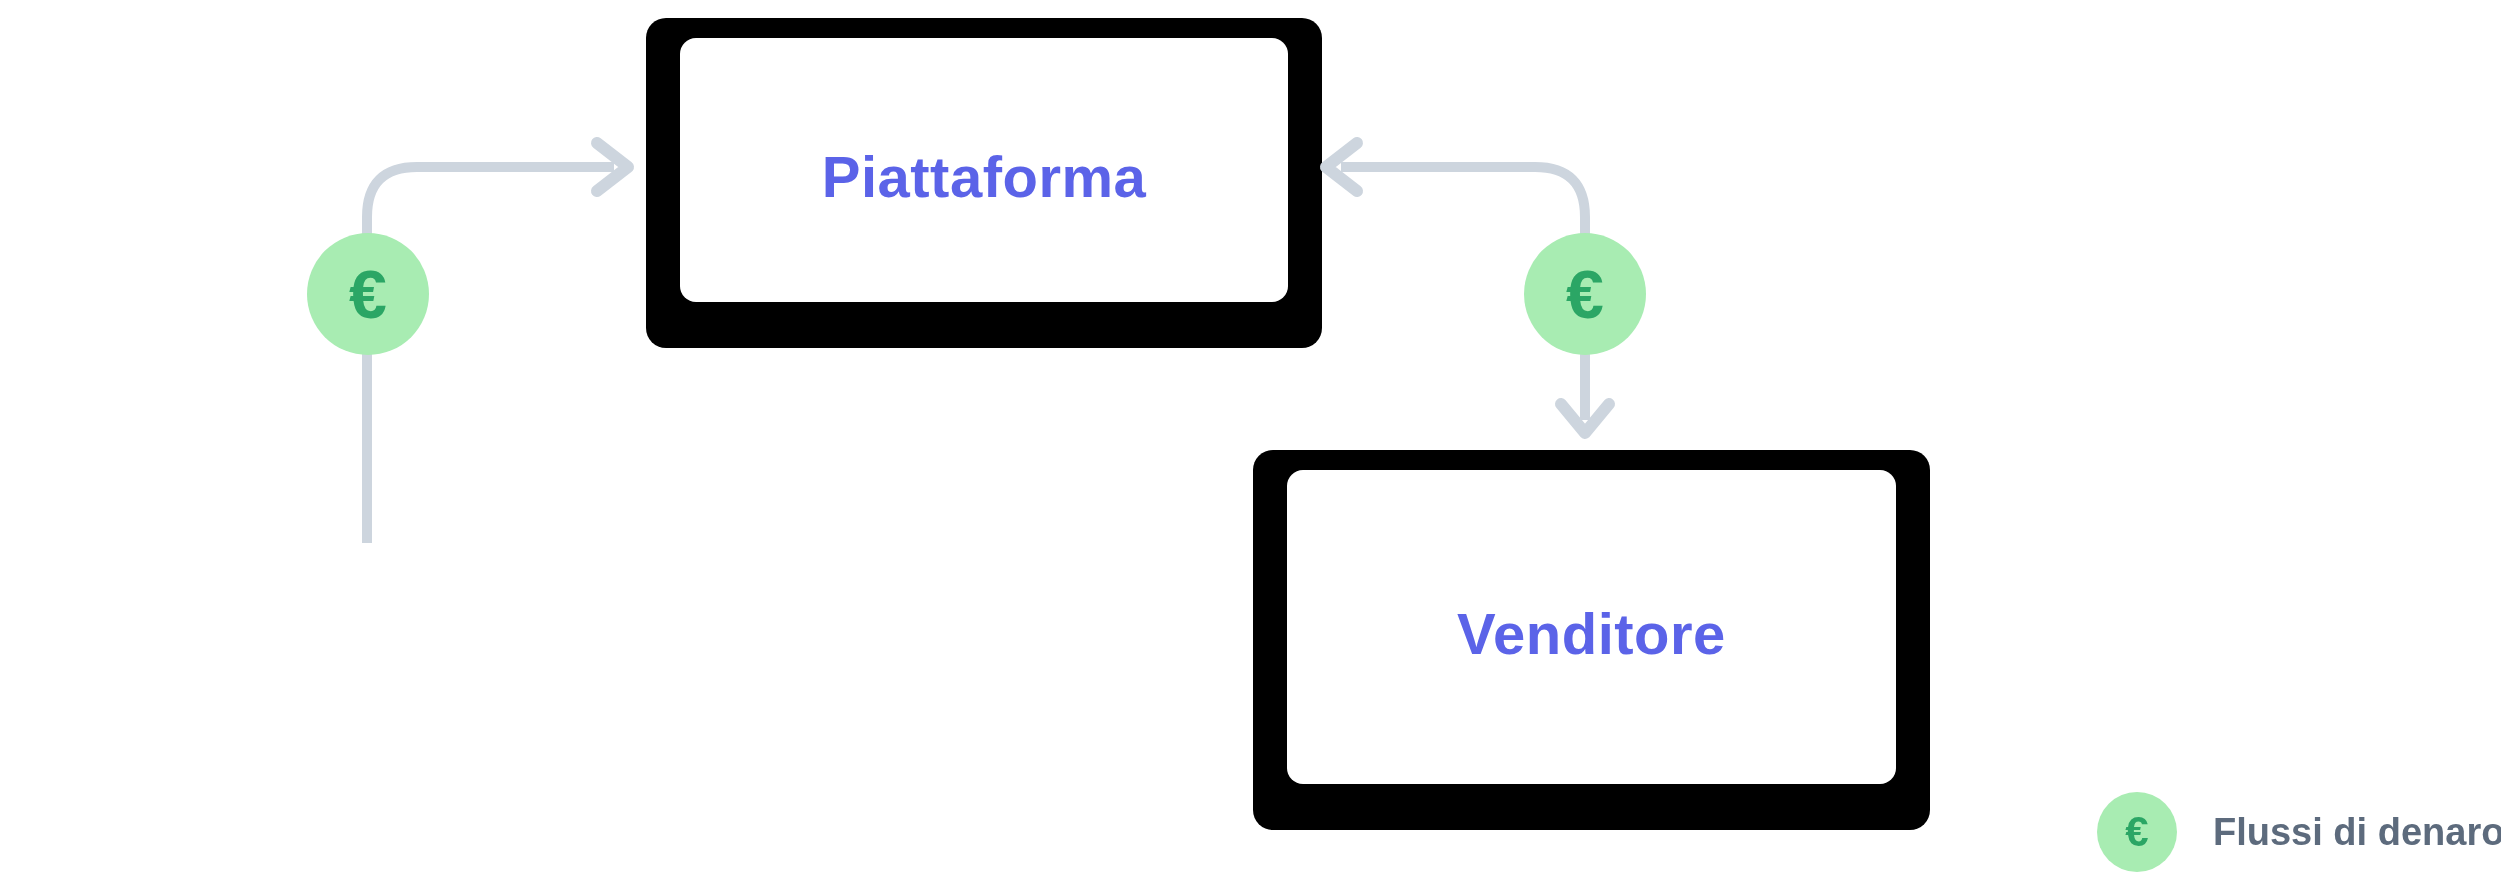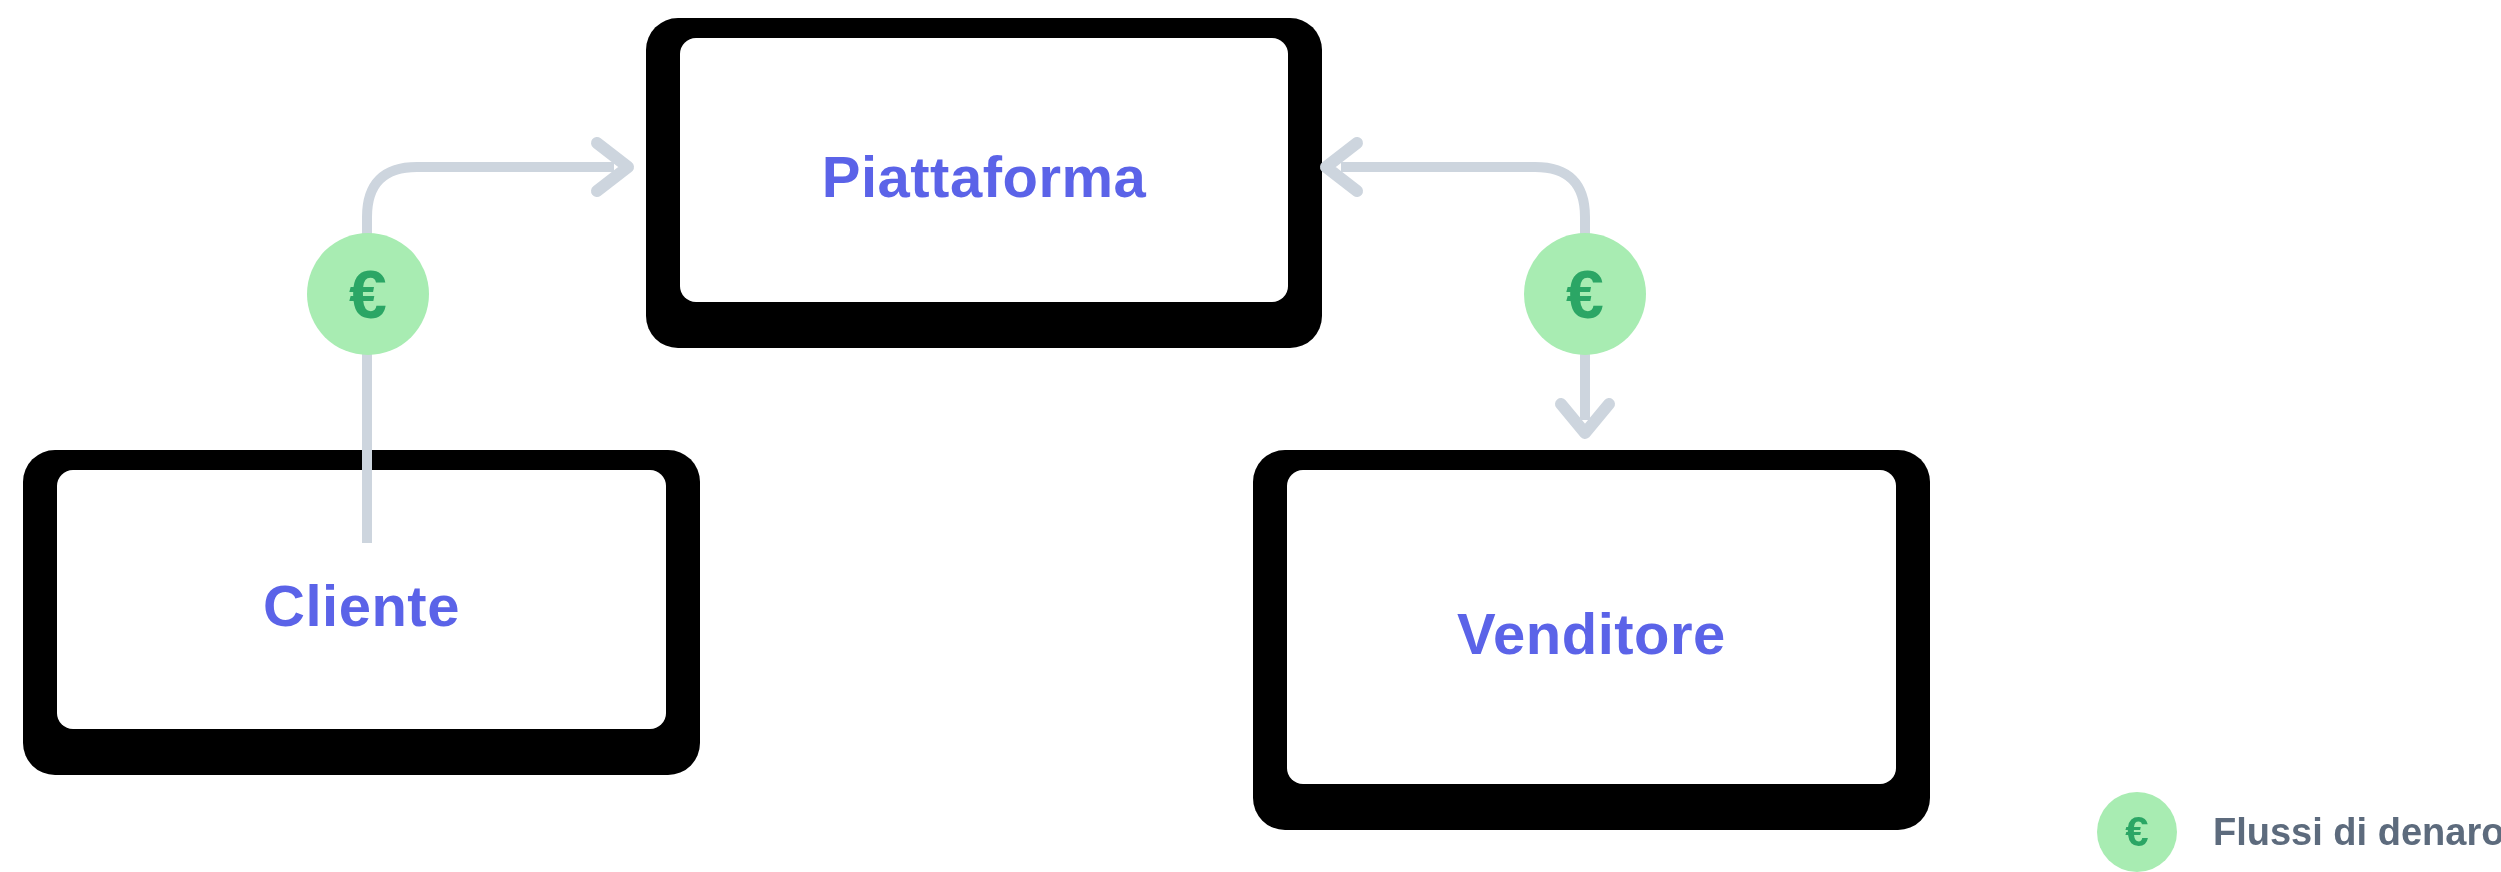--- a/index.html
+++ b/index.html
@@ -22,21 +22,21 @@
     width: 2501px;
     height: 872px;
     background: var(--canvas-bg);
     overflow: hidden;
   }
 
   
   .node {
     position: absolute;
     background: var(--node-border);
-    border-radius: 32px;
+    border-radius: 20px;
     padding: 20px 34px 46px 34px;
     z-index: 1;
     text-align: right;
   }
   .node-inner {
     width: 100%;
     height: 100%;
     background: var(--node-fill);
     border-radius: 16px;
     display: flex;
@@ -122,25 +122,20 @@
 <body>
 
 <div class="stage">
 
   <div class="node" id="node-piattaforma">
     <div class="node-inner">
       <span class="node-label">Piattaforma</span>
     </div>
   </div>
 
-  <div class="node" id="node-cliente">
-    <div class="node-inner">
-      <span class="node-label">Cliente</span>
-    </div>
-  </div>
 
   <div class="node" id="node-venditore">
     <div class="node-inner">
       <span class="node-label">Venditore</span>
     </div>
   </div>
 
   <svg class="connectors" viewBox="0 0 2501 872" aria-hidden="true">
 
     <path class="line" d="M 367 543 L 367 217 Q 367 167 417 167 L 614 167"></path>

